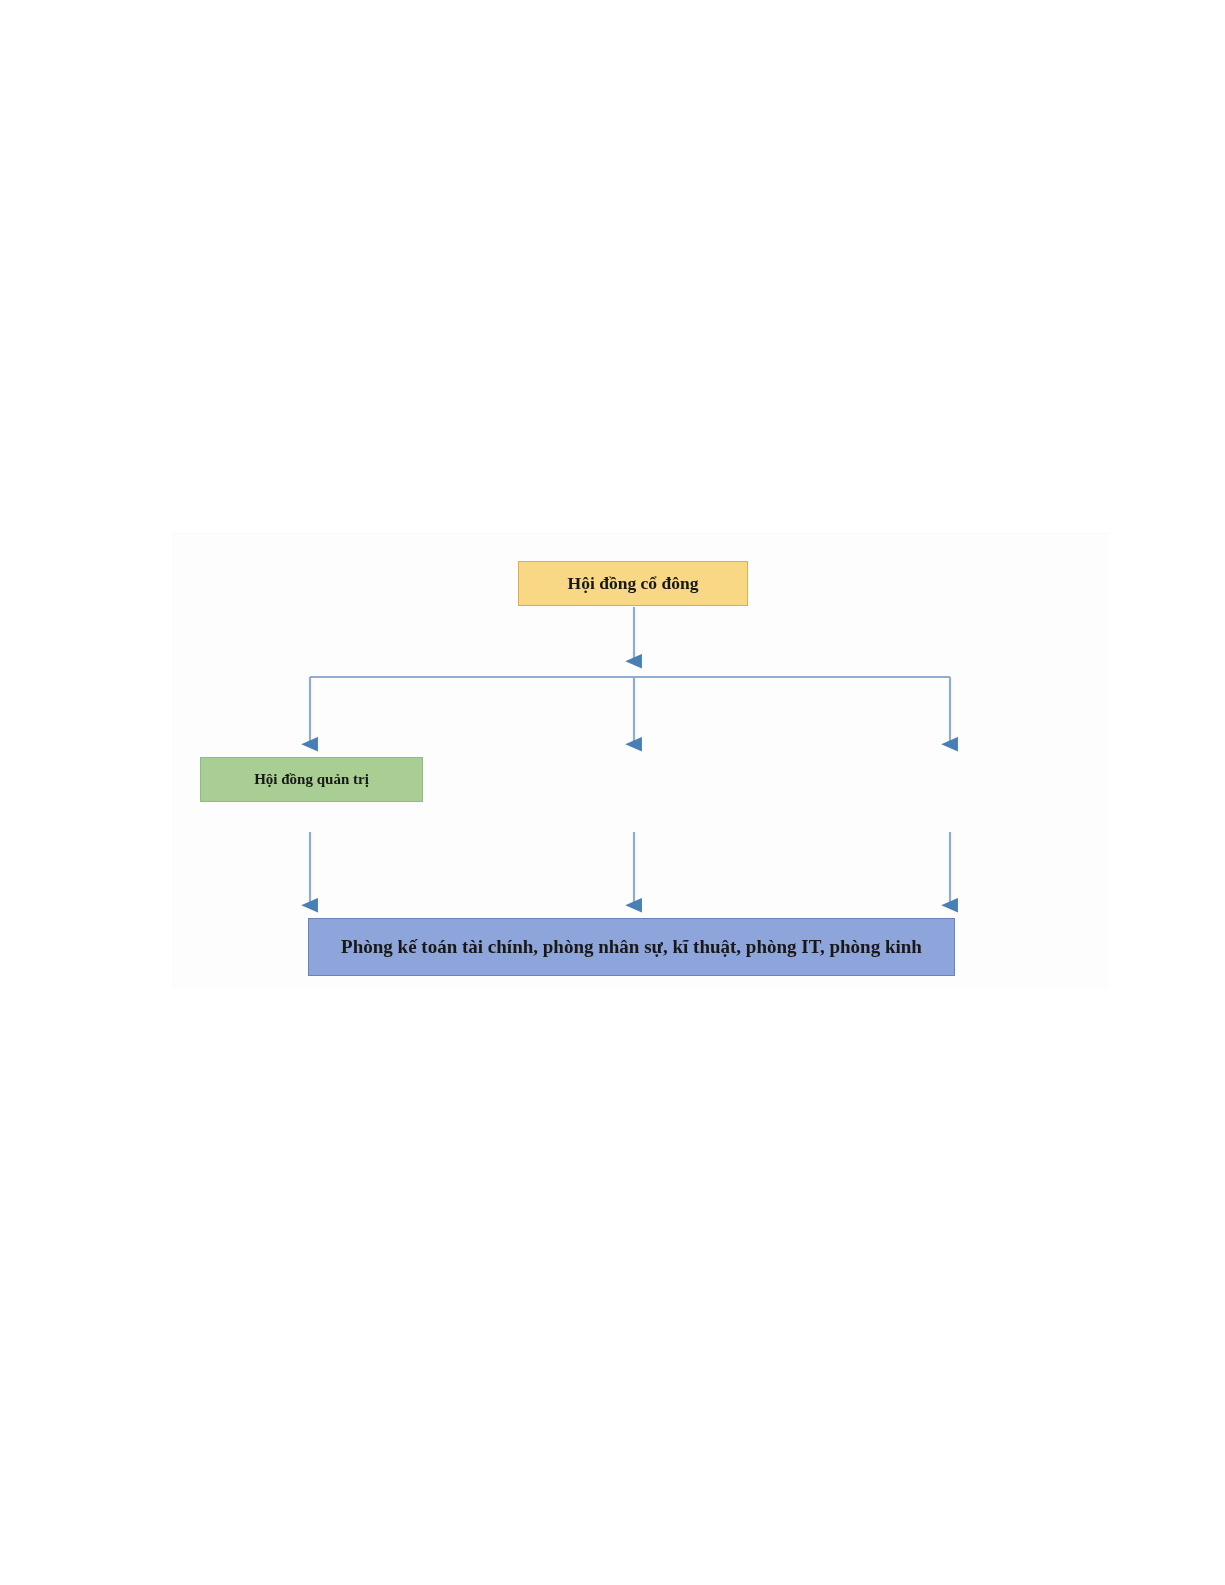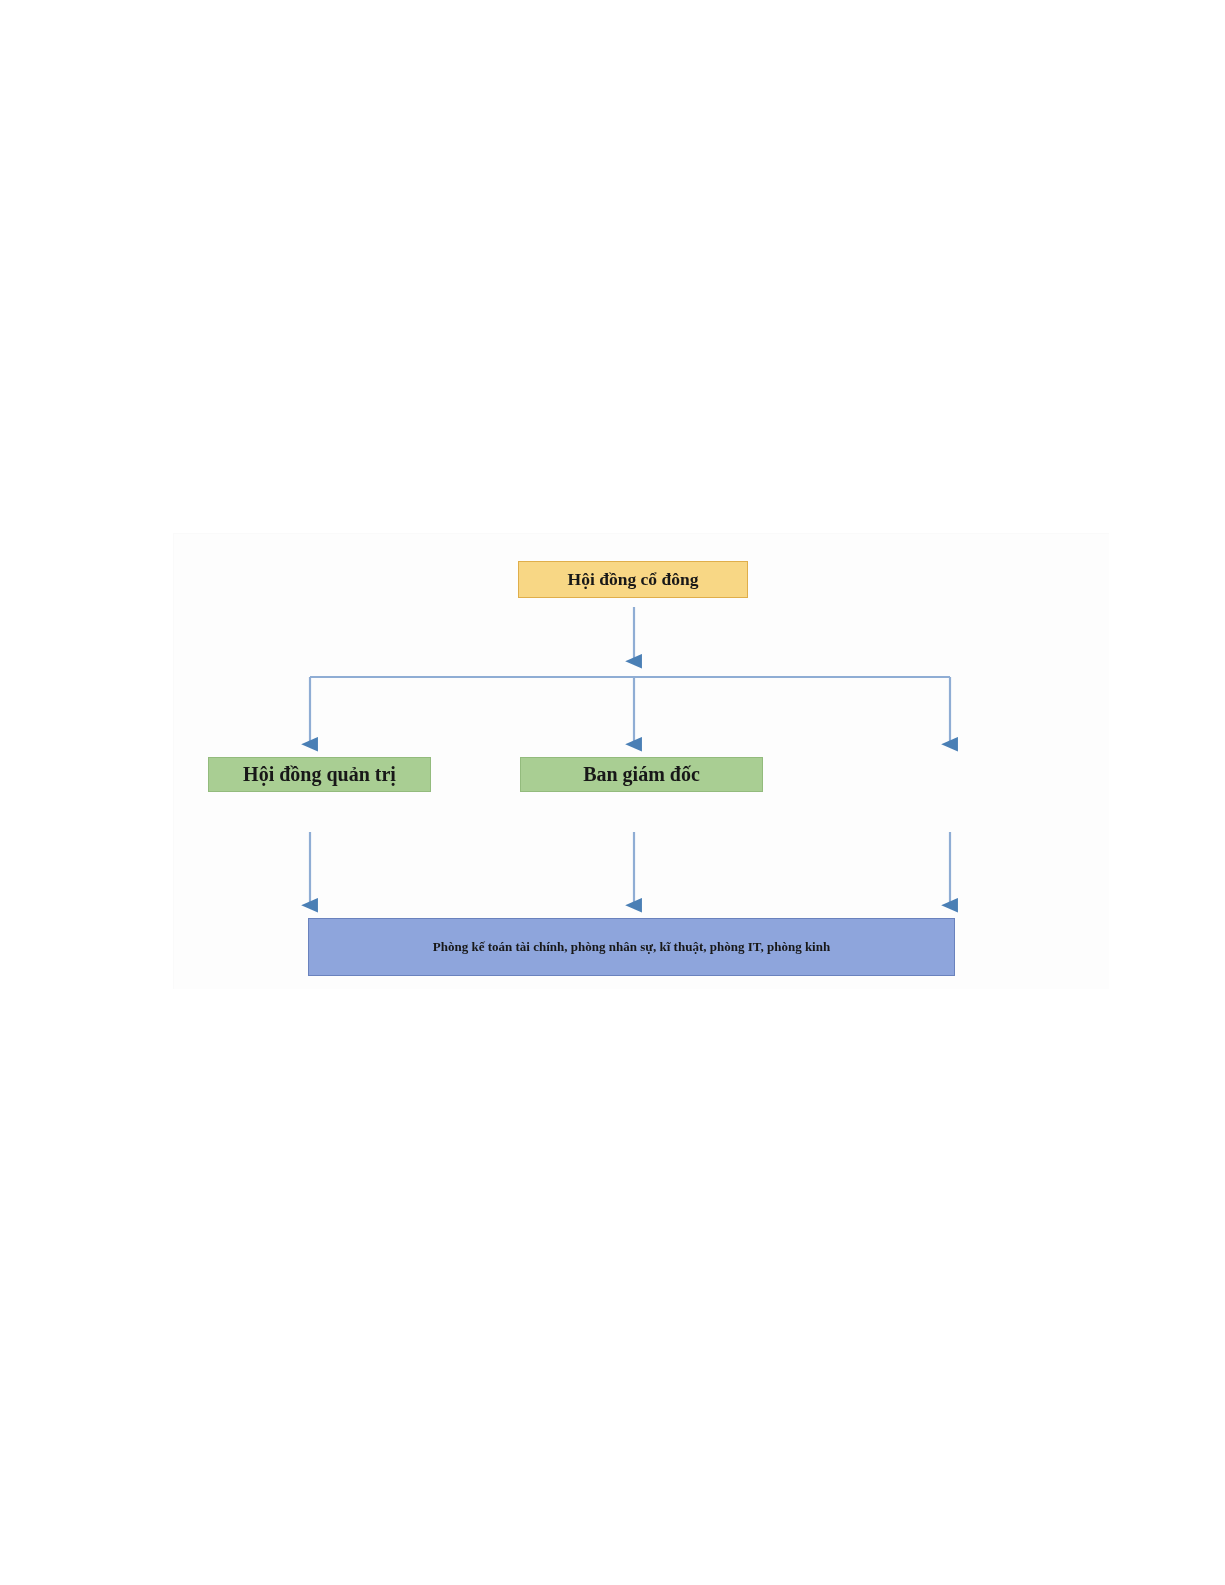--- a/index.html
+++ b/index.html
@@ -44,36 +44,35 @@
     text-align: center;
     color: #181818;
     line-height: 1.18;
   }
 
   
   #node-shareholders {
     left: 518px;
     top: 561px;
     width: 230px;
-    height: 37px;
+    height: 45px;
     background: #f8d785;
     border: 1px solid #dfae4b;
     font-size: 17.5px;
     font-weight: 700;
   }
 
   
   .node-level2 {
     top: 757px;
-    height: 35px;
+    height: 45px;
     background: #a9ce93;
     border: 1px solid #93bb7d;
-    font-size: 20px;
+    font-size: 15px;
     font-weight: 700;
-    margin-left: 8px;
   }
   #node-board-of-directors {
     left: 200px;
     width: 223px;
   }
   #node-management-board {
     left: 512px;
     width: 243px;
   }
   #node-supervisory-board {
@@ -83,21 +82,21 @@
   }
 
   
   #node-departments {
     left: 308px;
     top: 918px;
     width: 647px;
     height: 58px;
     background: #8ea5dc;
     border: 1px solid #6a82bd;
-    font-size: 13px;
+    font-size: 19px;
     font-weight: 700;
     padding: 0 10px;
   }
   #node-departments span {
     display: block;
   }
 
   svg.connectors {
     position: absolute;
     left: 0;
@@ -151,23 +150,20 @@
   </svg>
 
   <div class="node" id="node-shareholders">
     <span>Hội đồng cổ đông</span>
   </div>
 
   <div class="node node-level2" id="node-board-of-directors">
     <span>Hội đồng quản trị</span>
   </div>
 
-  <div class="node node-level2" id="node-management-board">
-    <span>Ban giám đốc</span>
-  </div>
 
 
   <div class="node" id="node-departments">
     <div>
       <span>Phòng kế toán tài chính, phòng nhân sự, kĩ thuật, phòng IT, phòng kinh</span>
     </div>
   </div>
 
 </div>
 

